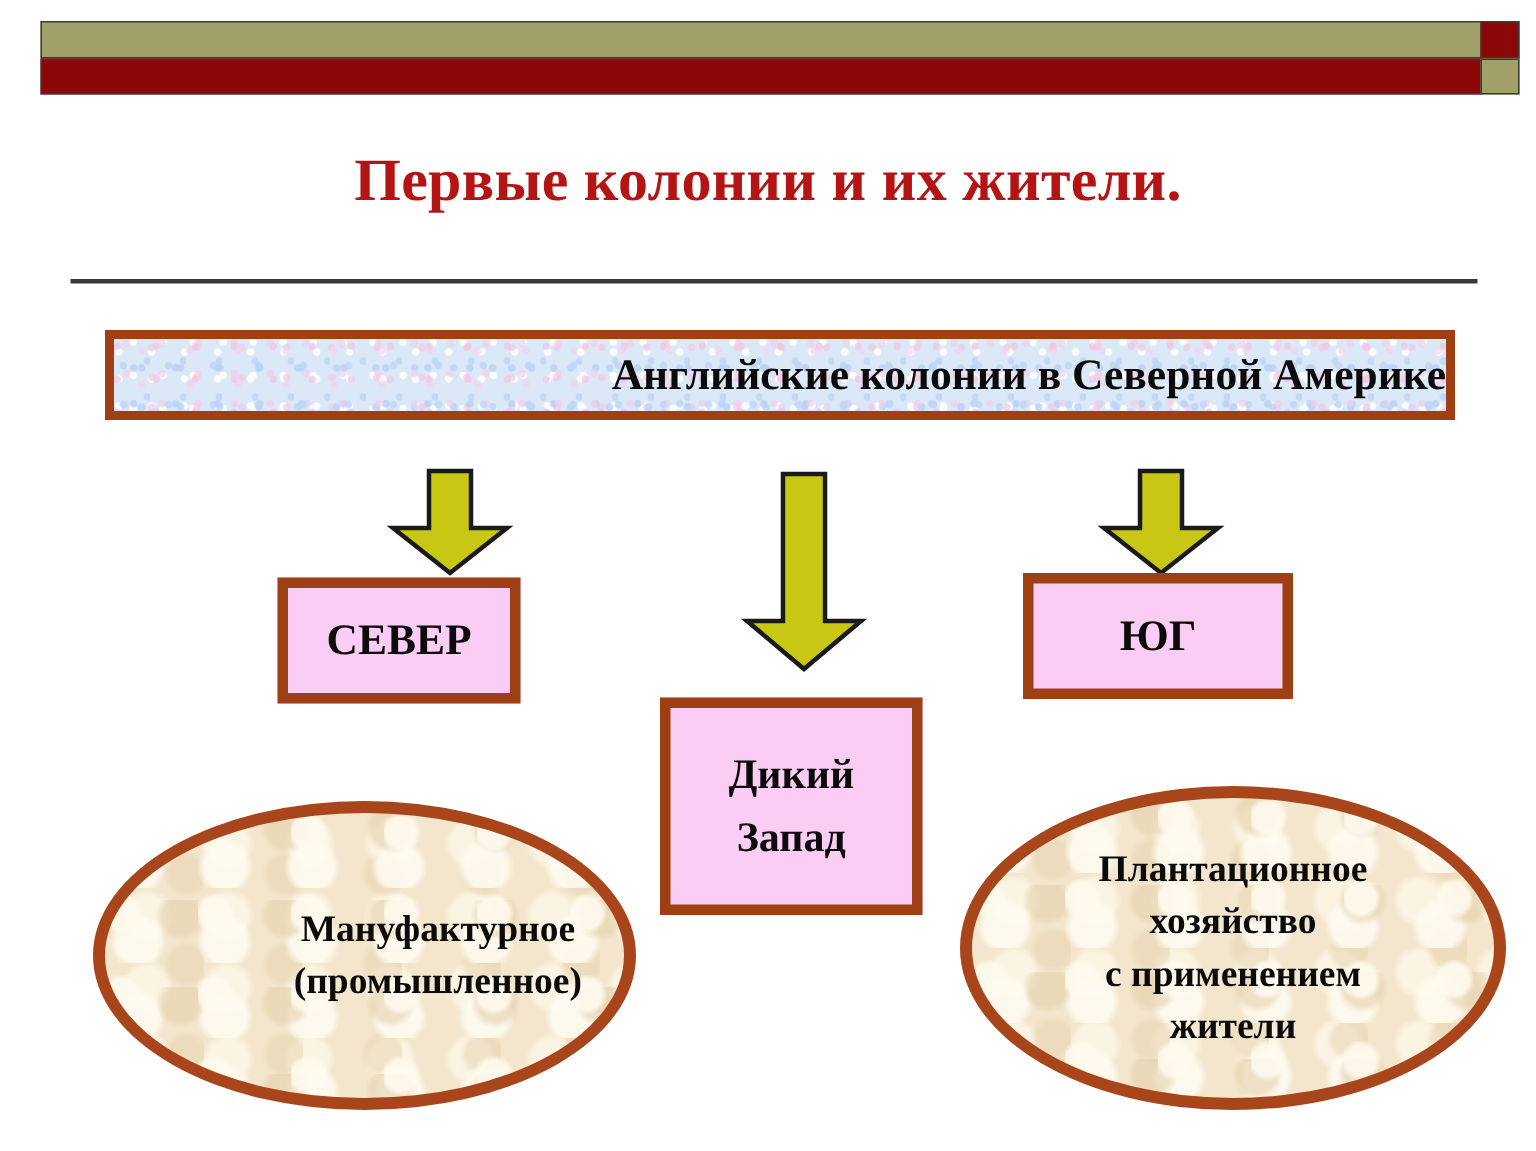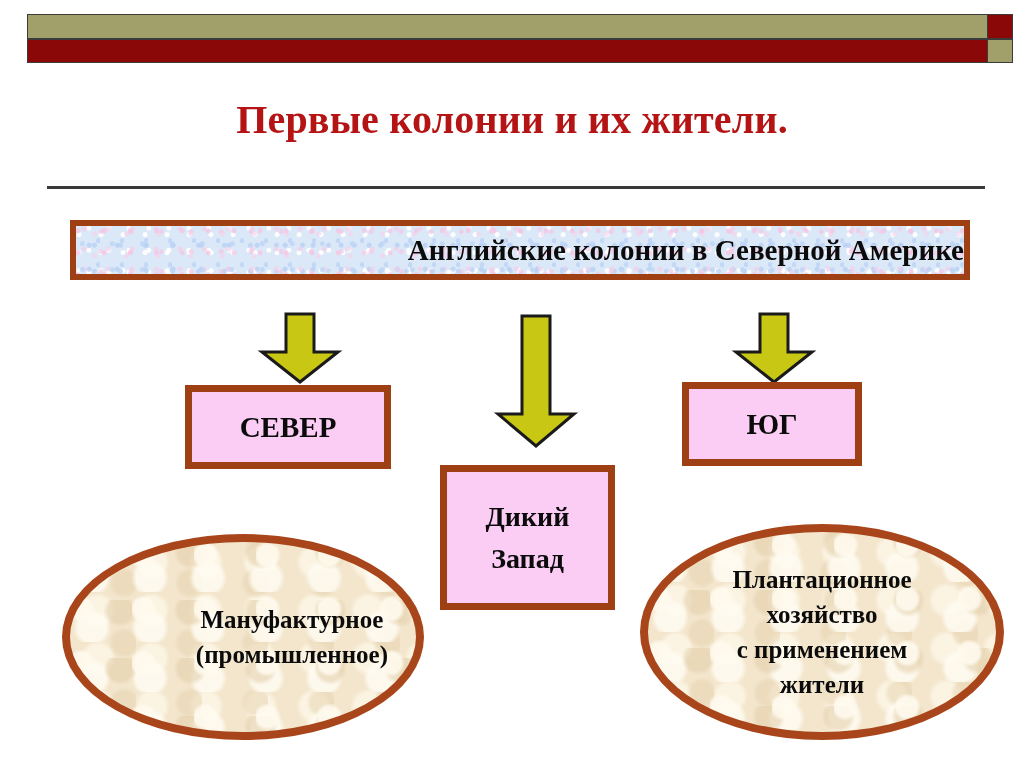--- a/index.html
+++ b/index.html
@@ -103,21 +103,21 @@
     box-sizing: border-box;
     border: 7px solid #9e4014;
     background: #fbcdf5;
     display: flex;
     align-items: center;
     justify-content: center;
     text-align: center;
     color: #0b0b0b;
     font-weight: bold;
   }
-  #box-north { left: 185px; top: 385px; width: 206px; height: 84px; font-size: 29px; }
+  #box-north { left: 185px; top: 385px; width: 162px; height: 84px; font-size: 29px; }
   #box-south { left: 682px; top: 382px; width: 180px; height: 84px; font-size: 29px; }
   #box-west  { left: 440px; top: 465px; width: 175px; height: 145px; font-size: 28px; line-height: 42px; }
 
   
   .ellipse {
     position: absolute;
     box-sizing: border-box;
     border: 8px solid #a9451a;
     border-radius: 50%;
     background-color: #f3e6cd;

